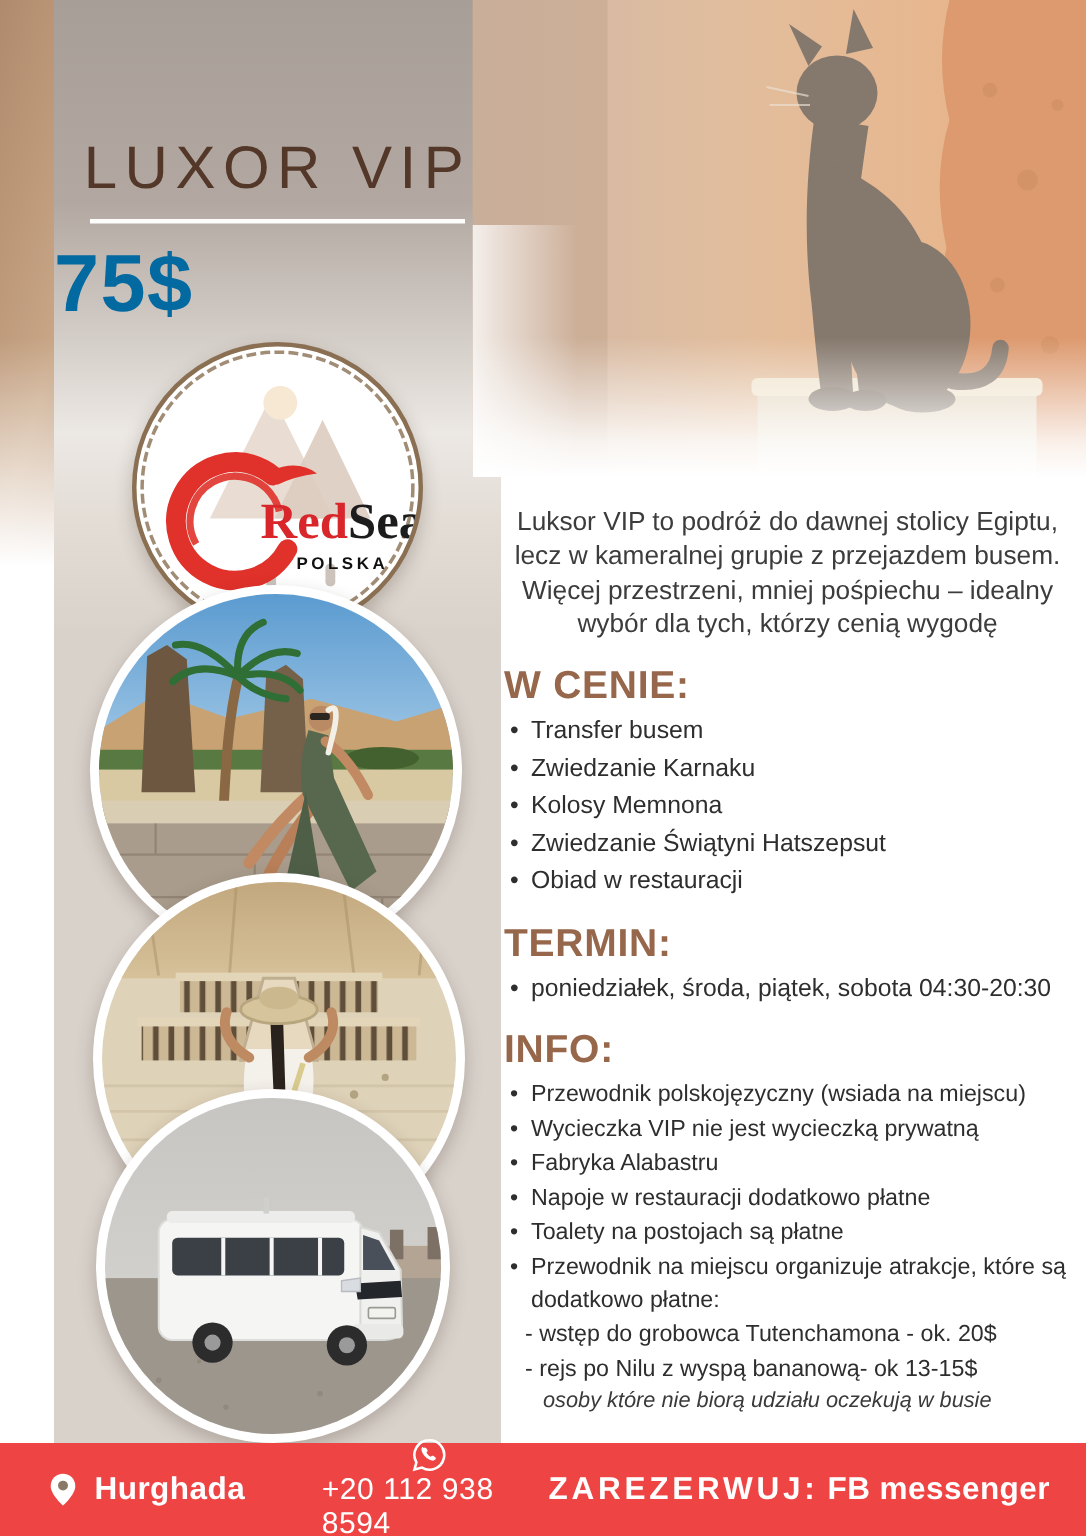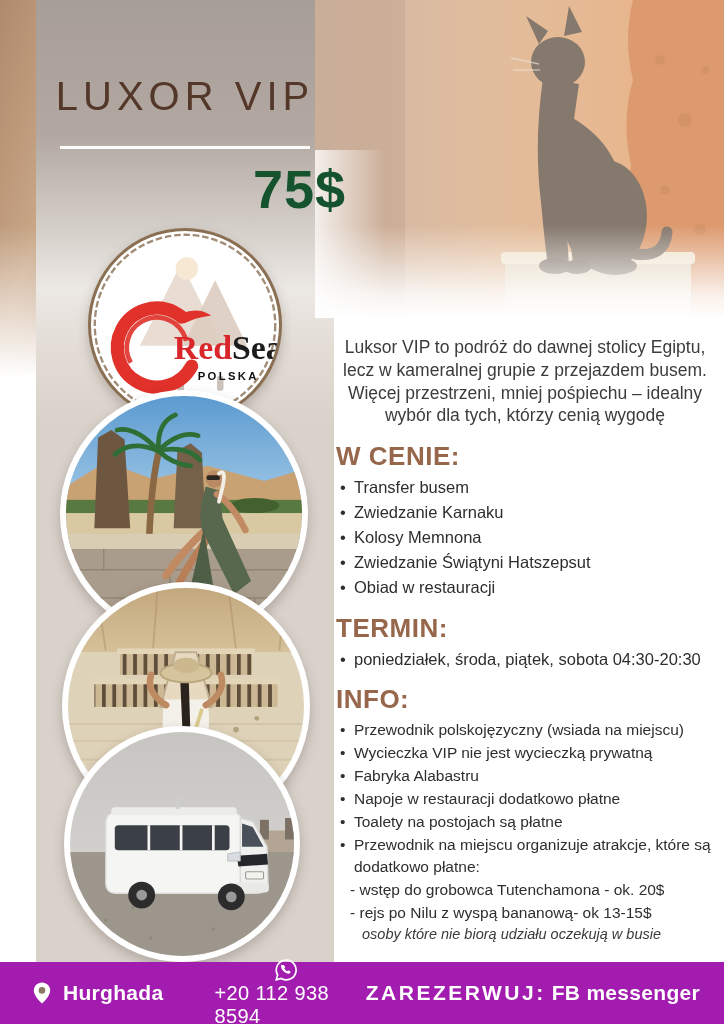--- a/index.html
+++ b/index.html
@@ -15,29 +15,29 @@
       linear-gradient(105deg,#b08a6c 0%,#c8a686 22%,#a87f63 48%,#c09b7c 72%,#b38b6d 100%);
   }
   
   .left-panel{
     position:absolute;left:36px;top:0;width:298px;height:962px;
     background:linear-gradient(180deg,
       #a89e98 0%, #b2a8a1 14%, #d6d0ca 24%, #ece8e4 30%,
       #e3ddd6 36%, #d9d2cb 44%, #d9d2cb 100%);
   }
   .title{
-    position:absolute;left:36px;top:74px;width:298px;text-align:center;
+    position:absolute;left:36px;top:90px;width:298px;text-align:center;
     font-size:40px;font-weight:400;letter-spacing:5px;color:#533729;
   }
   .divider{
     position:absolute;left:60px;top:146px;width:250px;height:3px;background:#fdfdfc;
   }
   .price{
-    position:absolute;left:36px;top:158px;width:298px;text-align:right;
-    font-size:54px;font-weight:800;color:#14532d;letter-spacing:1px;margin-left:12px;
+    position:absolute;left:36px;top:158px;width:298px;text-align:left;
+    font-size:54px;font-weight:800;color:#0369a1;letter-spacing:1px;
   }
   
   .circle{
     position:absolute;border-radius:50%;overflow:hidden;
     border:6px solid #ffffff;box-shadow:0 5px 12px rgba(60,45,30,.25);
     background:#fff;
   }
   .circle svg{display:block;width:100%;height:100%;}
   .logo-circle{left:88px;top:228px;width:188px;height:188px;border:3px solid #8a6f52;}
   .photo1{left:60px;top:390px;width:236px;height:236px;}
@@ -66,21 +66,21 @@
   .sub-item{
     color:#2e2e2e;font-size:15.5px;line-height:1.42;padding-left:16px;margin:1px 0;
   }
   .note{
     color:#3a3a3a;font-style:italic;font-size:14.5px;line-height:1.35;
     padding-left:28px;margin-top:1px;
   }
   
   .footer{
     position:absolute;left:0;top:962px;width:724px;height:62px;
-    background:#a21caf;display:flex;align-items:center;
+    background:#ef4444;display:flex;align-items:center;
     padding:0 24px 0 30px;box-sizing:border-box;color:#ffffff;
   }
   .footer .icon{width:24px;height:24px;flex:0 0 auto;}
   .footer .loc-label{font-size:21px;font-weight:700;margin-left:9px;letter-spacing:.3px;}
   .footer .phone-group{display:flex;align-items:center;margin-left:42px;flex-direction:column;}
   .footer .phone-label{font-size:20px;font-weight:400;margin-left:9px;letter-spacing:.4px;}
   .footer .cta{margin-left:auto;font-size:21px;font-weight:800;white-space:nowrap;}
   .footer .cta .cta-label{letter-spacing:2.5px;}
   .footer .cta .cta-value{letter-spacing:.3px;margin-left:6px;}
 </style>

